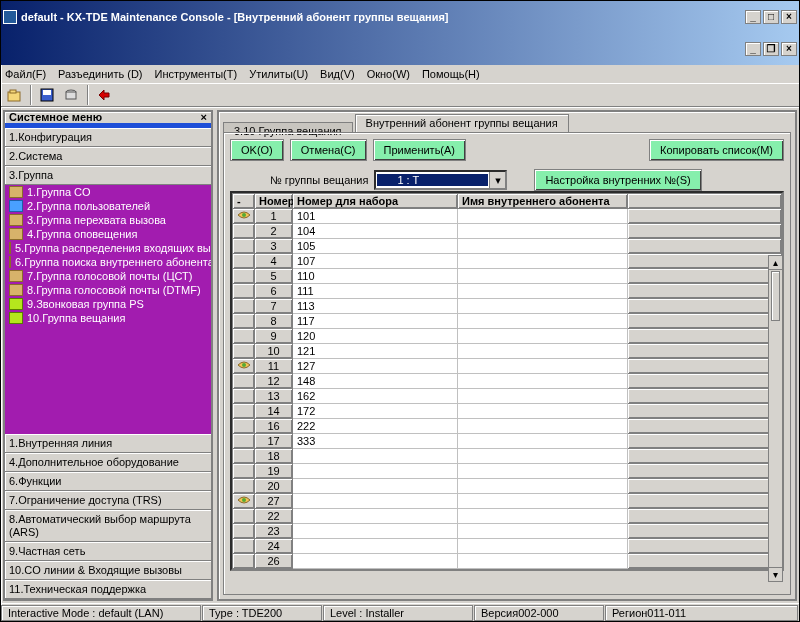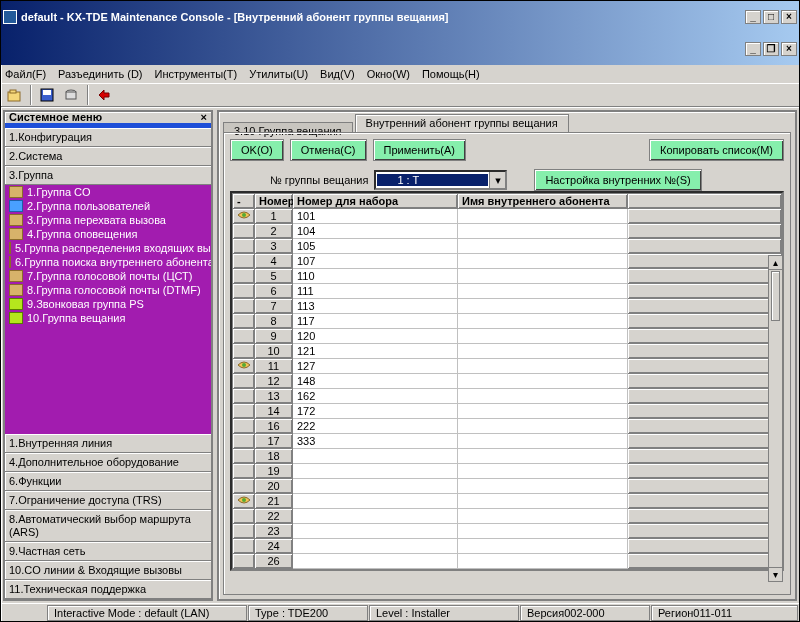--- a/index.html
+++ b/index.html
@@ -40,21 +40,21 @@
   table.grid { border-collapse:collapse; width:100%; table-layout:fixed; }
   table.grid th, table.grid td { border:1px solid #c0c0c0; padding:1px 4px; height:15px; font-size:11px; text-align:left; background:#fff; }
   table.grid th { background:#d6d3ce; border:1px solid #808080; box-shadow:inset 1px 1px 0 #fff, inset -1px -1px 0 #808080; position:sticky; top:0; }
   table.grid td.hdrcell { background:#d6d3ce; border:1px solid #808080; box-shadow:inset 1px 1px 0 #fff, inset -1px -1px 0 #808080; text-align:center; }
   .eye { width:14px; height:10px; display:inline-block; }
   .eye svg { width:14px; height:10px; }
   .vsbar { position:absolute; top:64px; right:1px; bottom:6px; width:15px; background:#d6d3ce; border:1px solid #808080; }
   .vsbar .arrow { height:14px; background:#d6d3ce; border-bottom:1px solid #808080; text-align:center; line-height:14px; font-size:10px; }
   .vsbar .arrowdn { border-top:1px solid #808080; border-bottom:none; position:absolute; bottom:0; left:0; right:0; height:14px; text-align:center; line-height:14px; font-size:10px; }
   .vsbar .thumb { position:absolute; top:15px; left:2px; right:2px; height:50px; background:#d6d3ce; border:1px solid #808080; box-shadow:inset 1px 1px 0 #fff; }
-  .status { height:18px; border-top:1px solid #fff; display:flex; align-items:center;padding-left:46px; }
+  .status { height:18px; border-top:1px solid #fff; display:flex; align-items:center; }
   .status-cell { border:1px solid #808080; box-shadow:inset 1px 1px 0 #fff; padding:1px 6px; height:16px; margin-right:1px; }
 </style>
 </head>
 <body>
 
 <div class="window">
   <div class="titlebar">
     <span class="ticon"></span>
     <span>default - KX-TDE Maintenance Console - [Внутренний абонент группы вещания]</span>
     <span class="spacer"></span>
@@ -346,21 +346,21 @@
                     <td class="hdrcell">20</td>
                     <td></td>
                     <td></td>
                     <td class="hdrcell"></td>
                   </tr>
                   <tr>
                     <td class="hdrcell"><span class="eye"><svg viewBox="0 0 14 10">
                           <path d="M1 5 Q7 -1 13 5 Q7 11 1 5 Z" fill="#f4c253" stroke="#8b6b2a"></path>
                           <circle cx="7" cy="5" r="2" fill="#5a3"></circle>
                         </svg></span></td>
-                    <td class="hdrcell">21</td>
+                    <td class="hdrcell">27</td>
                     <td></td>
                     <td></td>
                     <td class="hdrcell"></td>
                   </tr>
                   <tr>
                     <td class="hdrcell"></td>
                     <td class="hdrcell">22</td>
                     <td></td>
                     <td></td>
                     <td class="hdrcell"></td>

